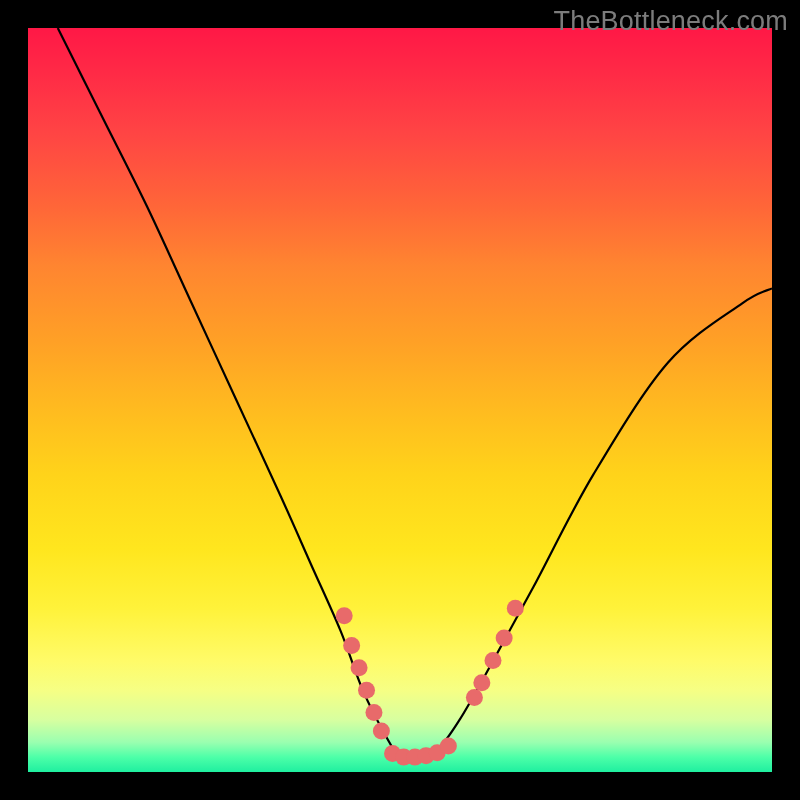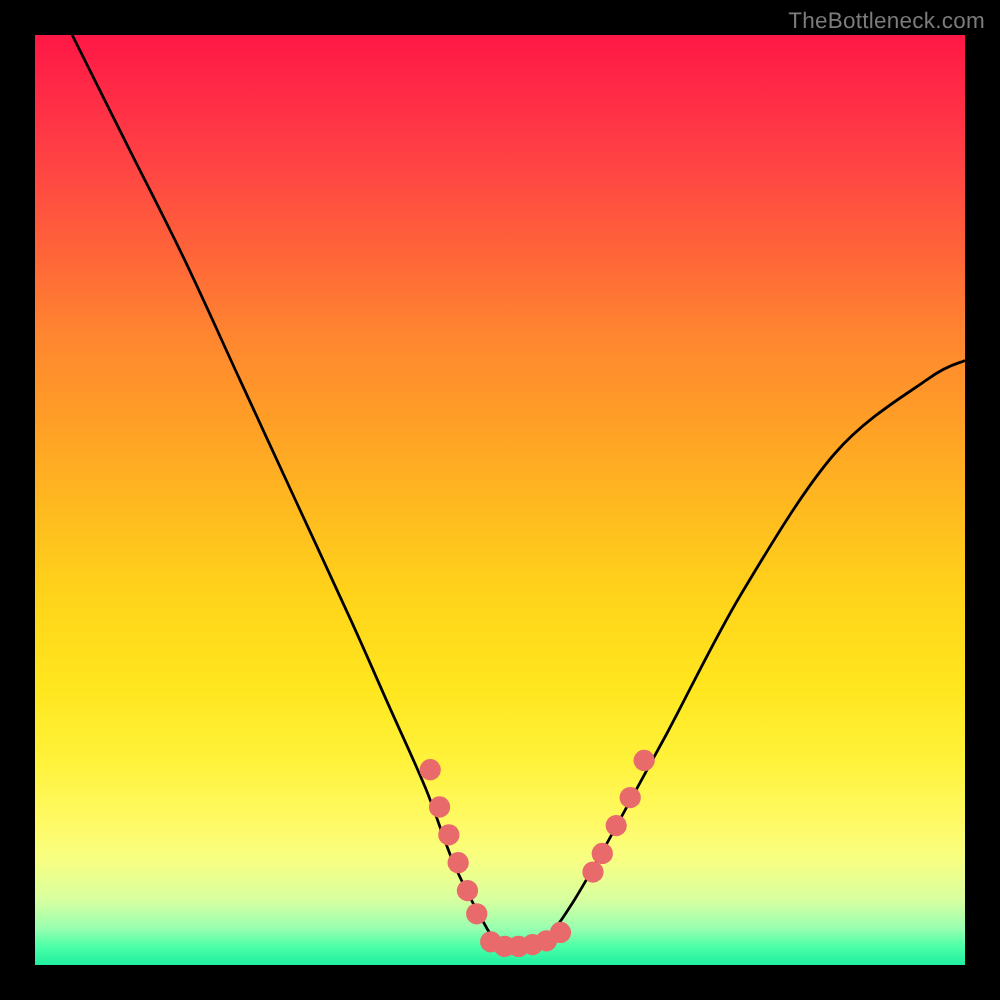--- a/index.html
+++ b/index.html
@@ -47,21 +47,21 @@
       #9affb0 96%,
       #4dffa8 98%,
       #1fefa0 100%
     );
   }
   .watermark {
     position: absolute;
     top: 6px;
     right: 12px;
     color: #7c7c7c;
-    font-size: 18px;
+    font-size: 27px;
     font-weight: 500;
     letter-spacing: 0.2px;
   }
   svg.curve {
     position: absolute;
     inset: 0;
   }
   .curve-path {
     fill: none;
     stroke: #000;

